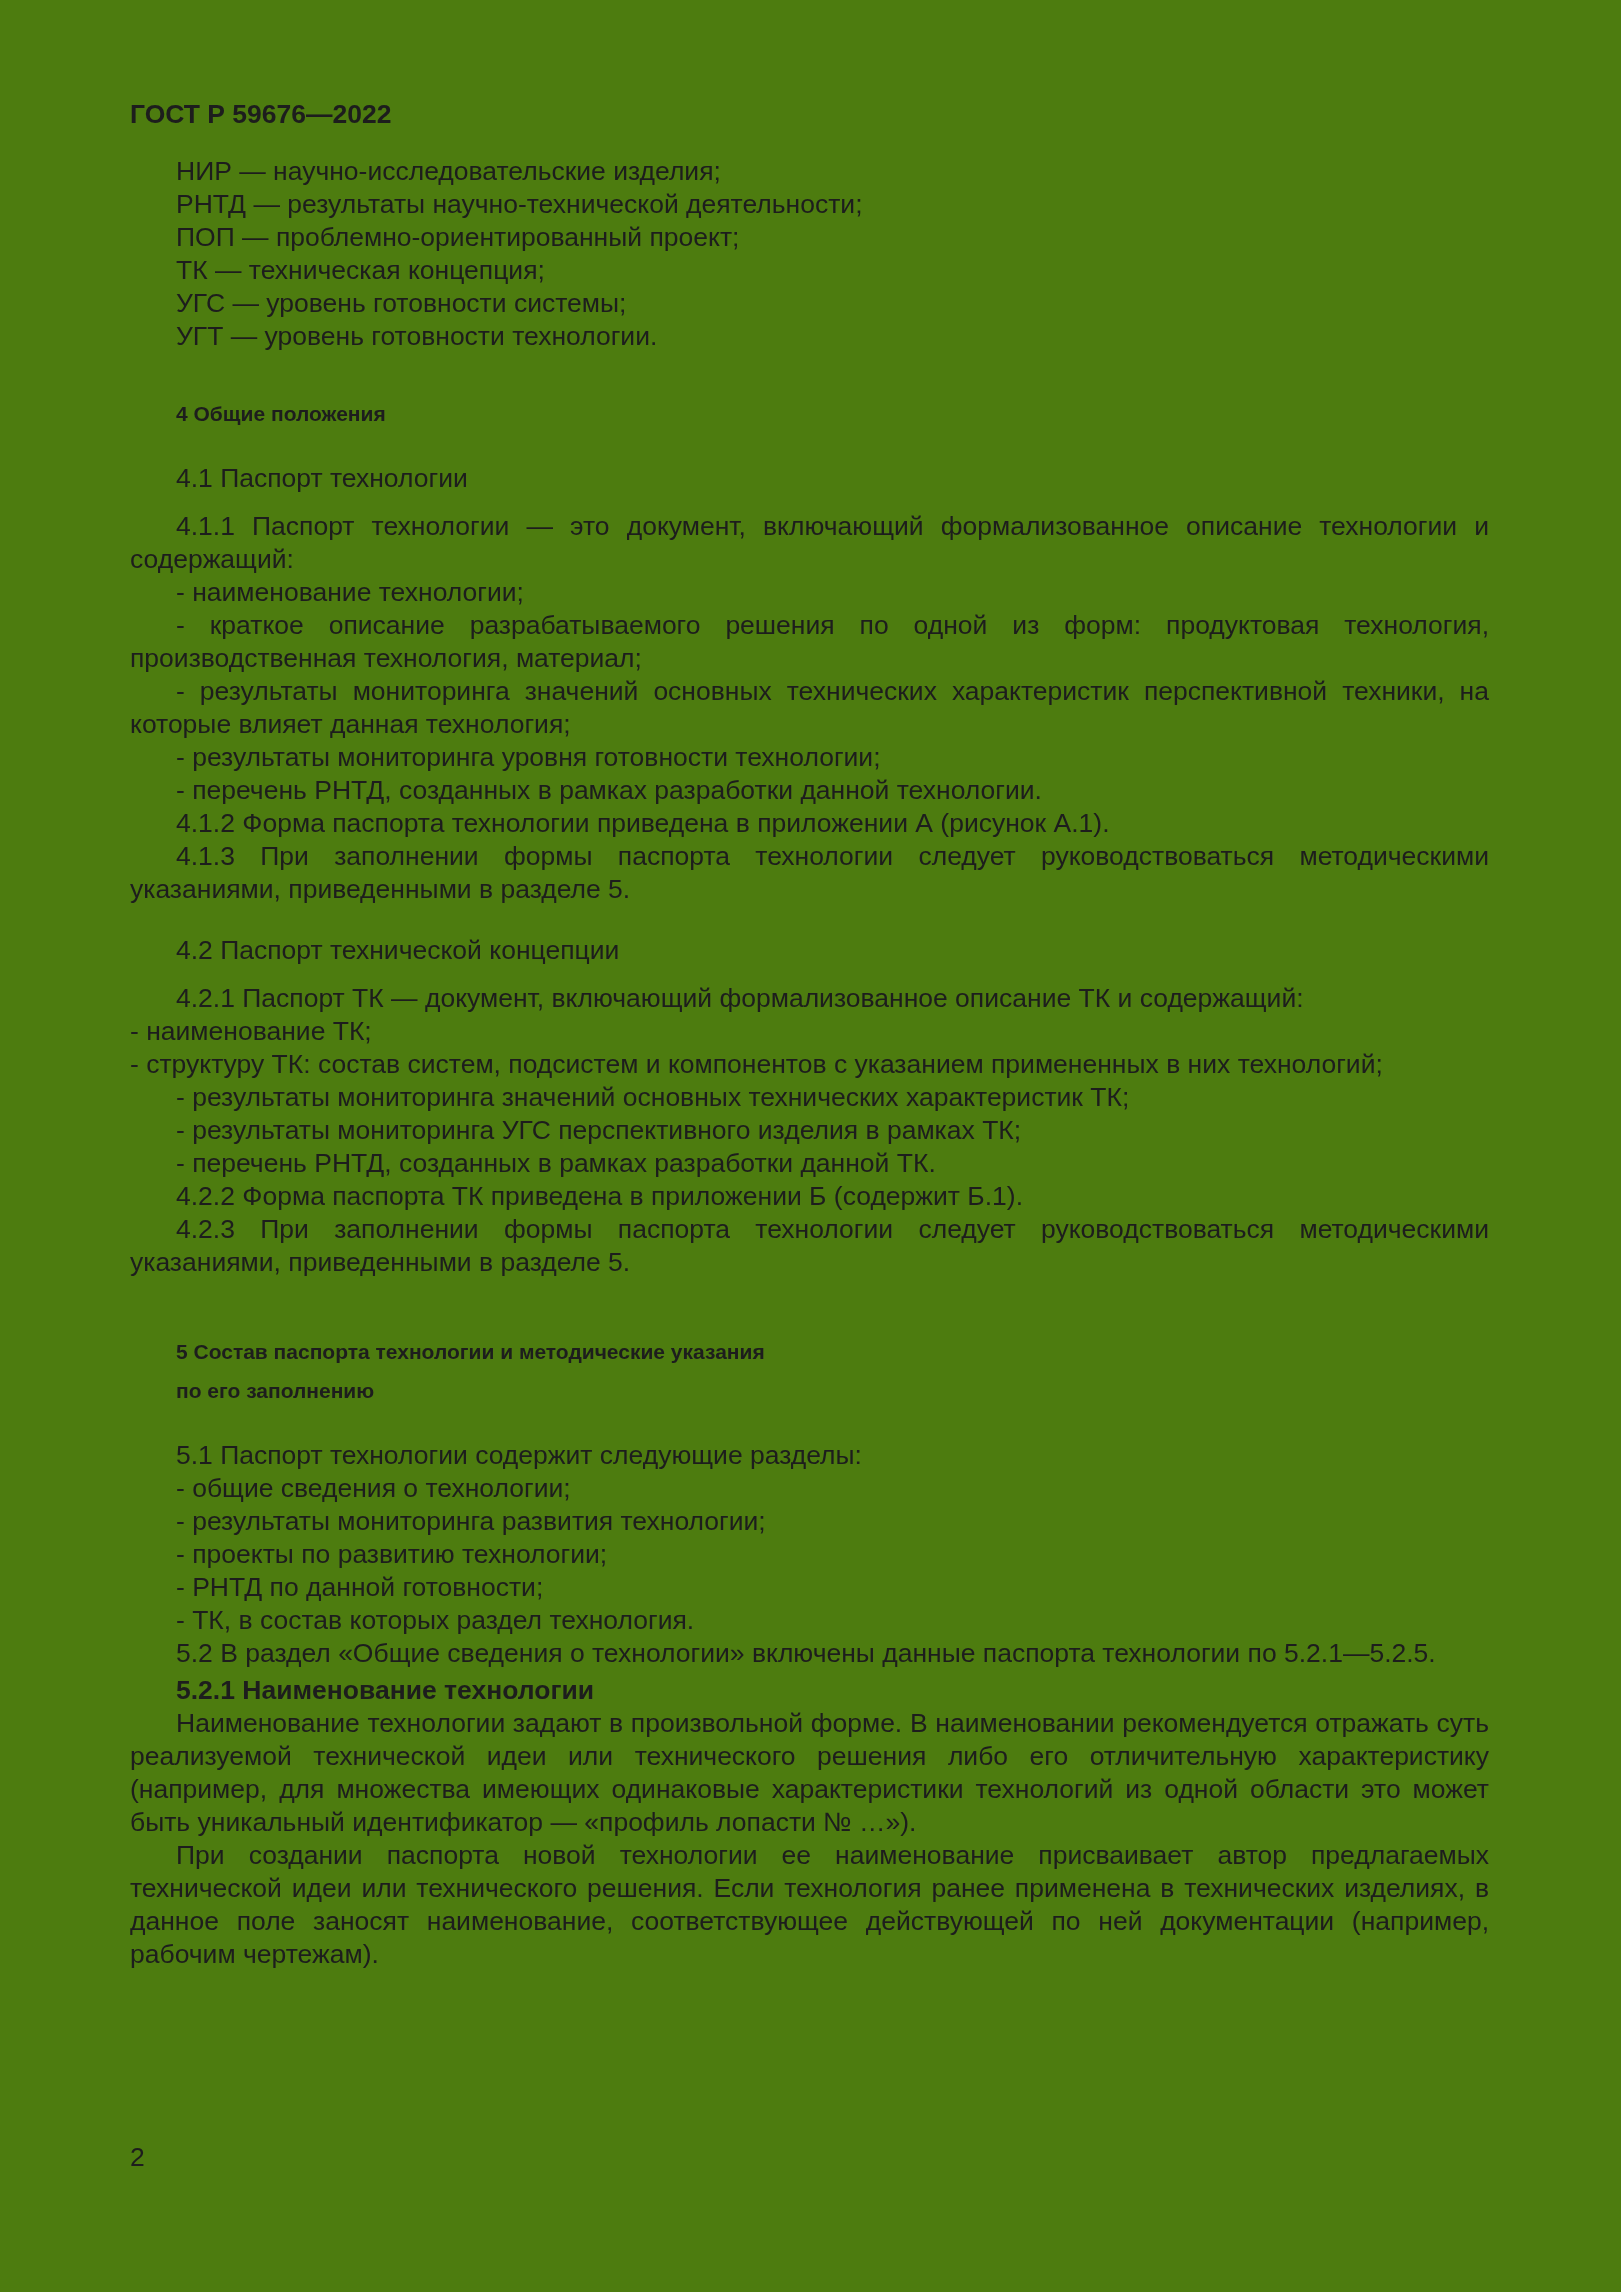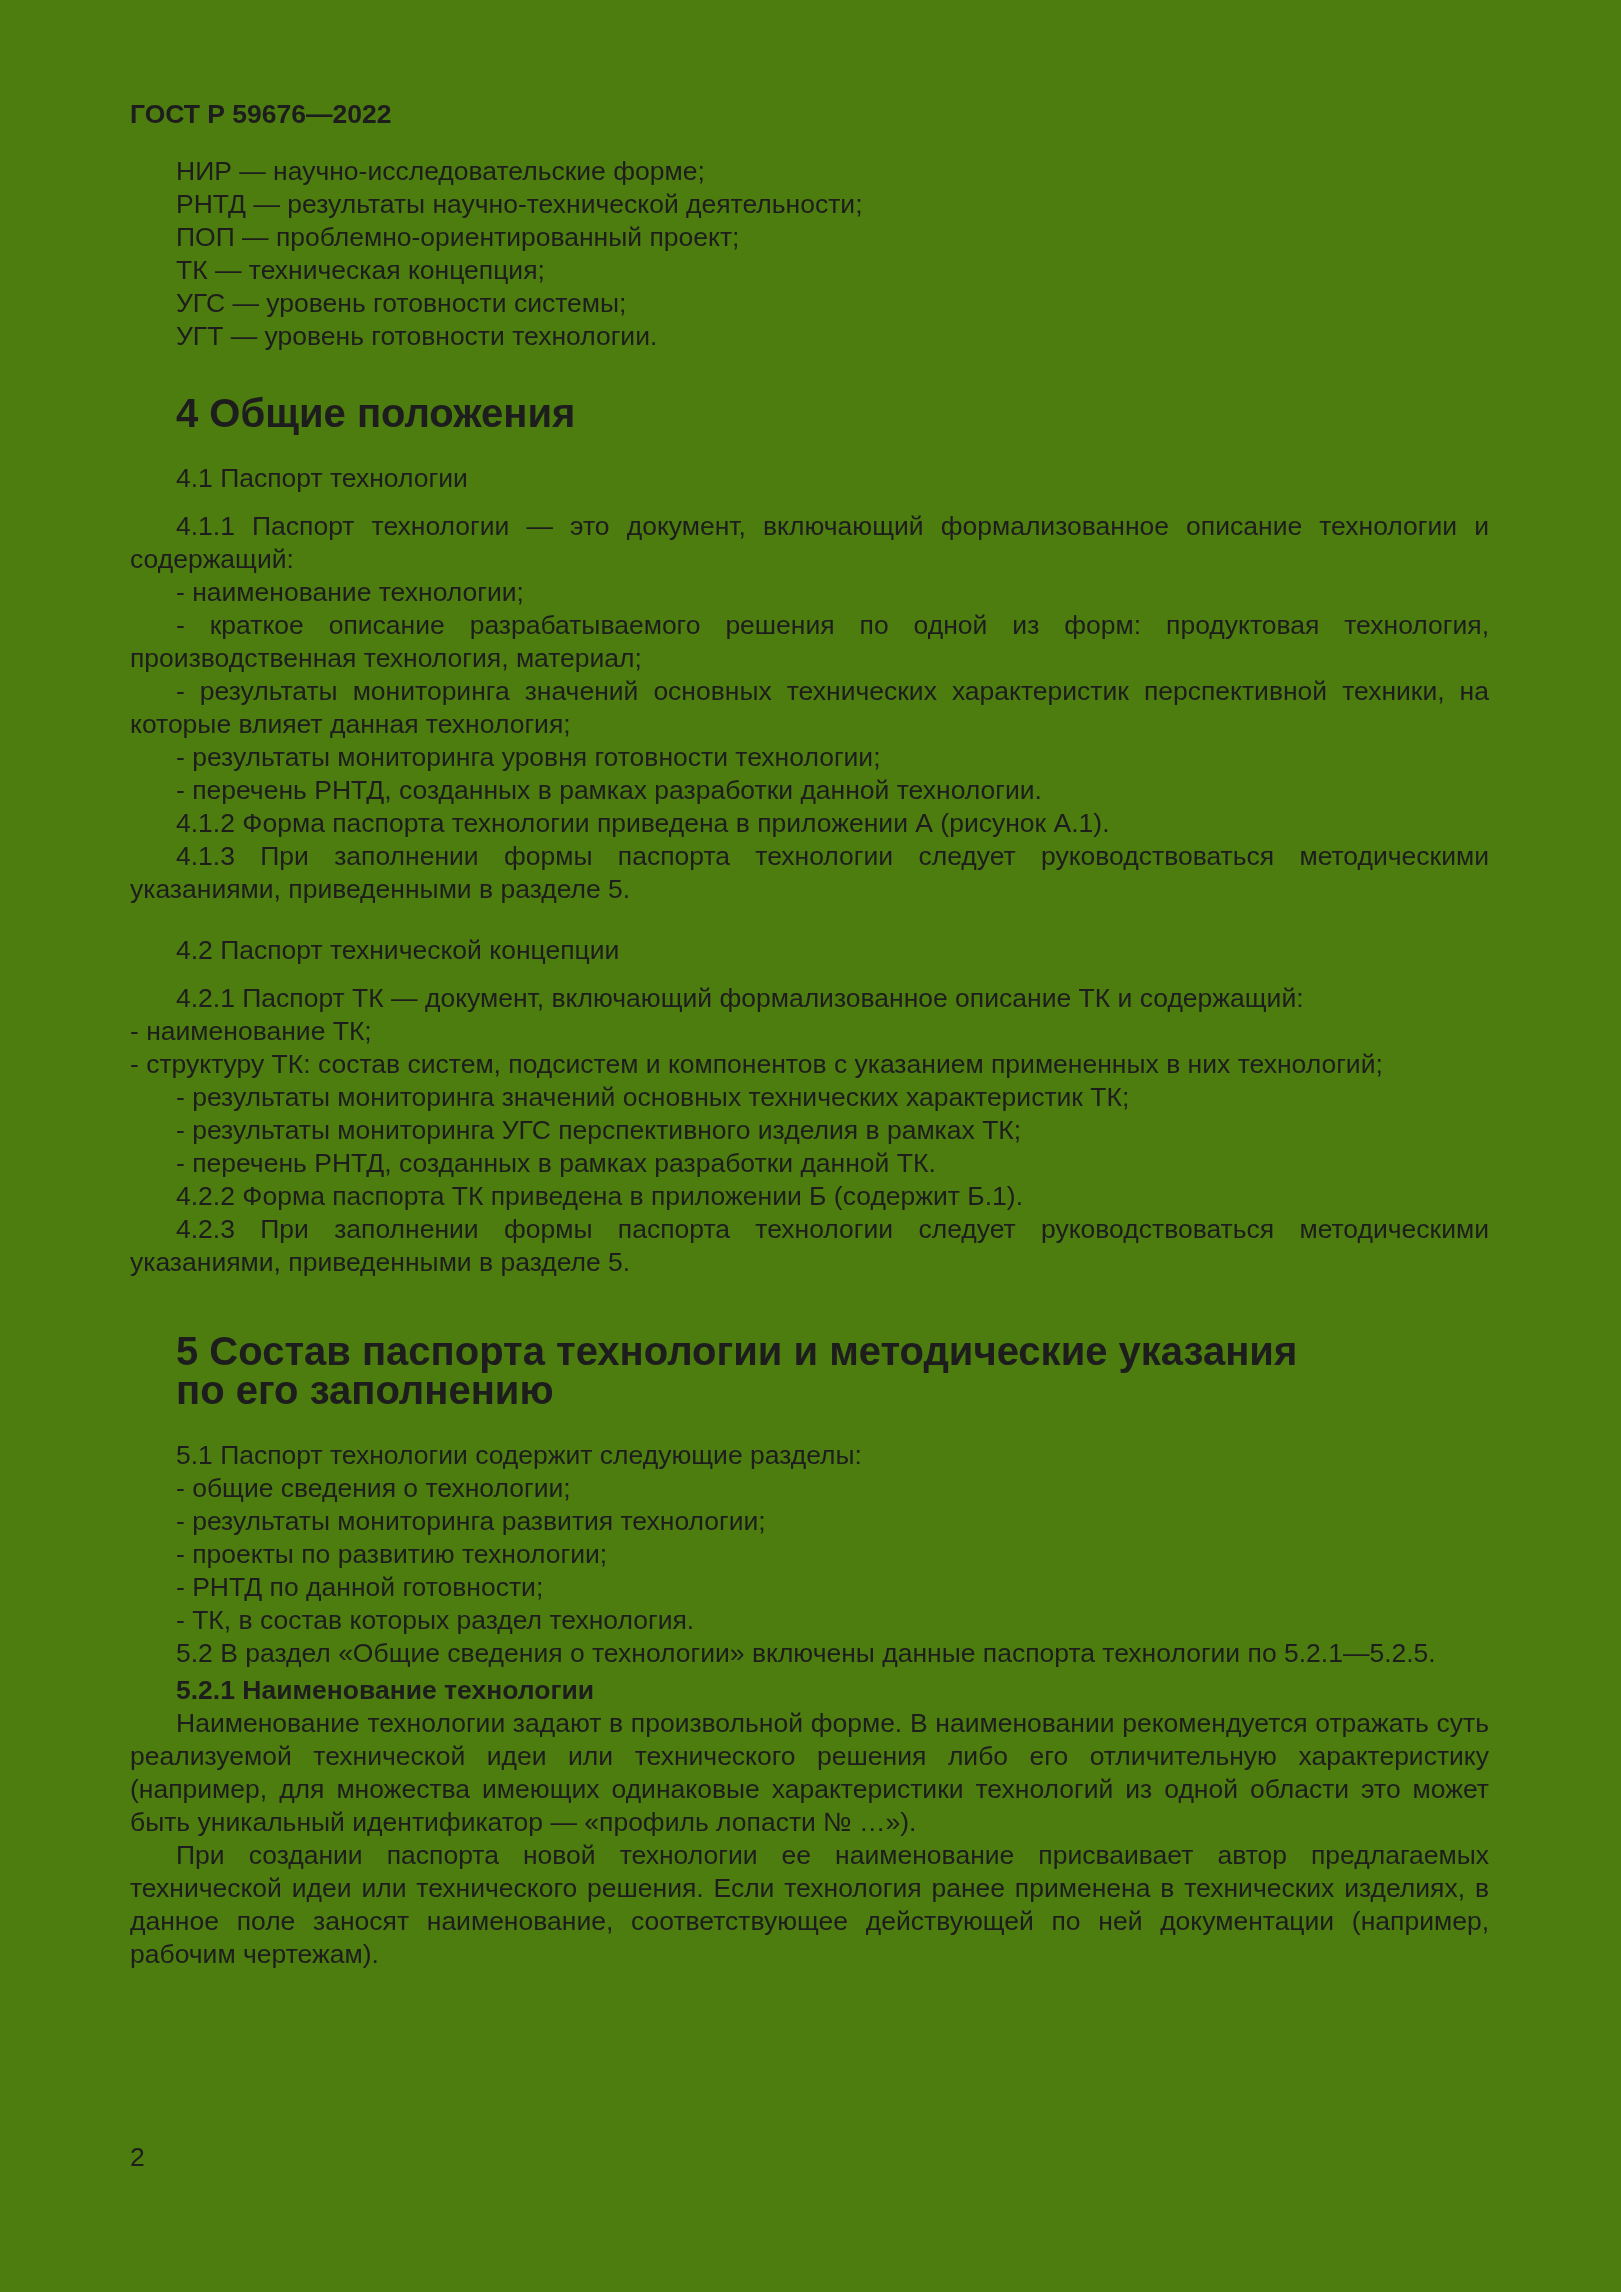--- a/index.html
+++ b/index.html
@@ -23,21 +23,21 @@
   }
   .doc-header {
     font-weight:bold;
     margin-bottom:23.5px;
     text-align:left;
   }
   p { text-align:justify; }
   .indent { text-indent:46px; }
   .flush  { text-indent:0; }
   .h1 {
-    font-size:40px;
+    font-size:21px;
     line-height:39px;
     font-weight:bold;
     padding-left:46px;
     text-align:left;
     white-space:pre-line;
   }
   .h1-4 { margin:41px 0 29px 0; }
   .h1-5 { margin:53px 0 29px 0; }
   .h2 {
     font-weight:normal;
@@ -58,21 +58,21 @@
   }
 </style>
 </head>
 <body>
 
 <div class="page">
   <div class="content">
 
     <div class="doc-header">ГОСТ Р 59676—2022</div>
 
-    <p class="indent">НИР — научно-исследовательские форме;</p>
+    <p class="indent">НИР — научно-исследовательские изделия;</p>
     <p class="indent">РНТД — результаты научно-технической деятельности;</p>
     <p class="indent">ПОП — проблемно-ориентированный проект;</p>
     <p class="indent">ТК — техническая концепция;</p>
     <p class="indent">УГС — уровень готовности системы;</p>
     <p class="indent">УГТ — уровень готовности технологии.</p>
 
     <div class="h1 h1-4">4 Общие положения</div>
 
     <div class="h2">4.1 Паспорт технологии</div>
 

